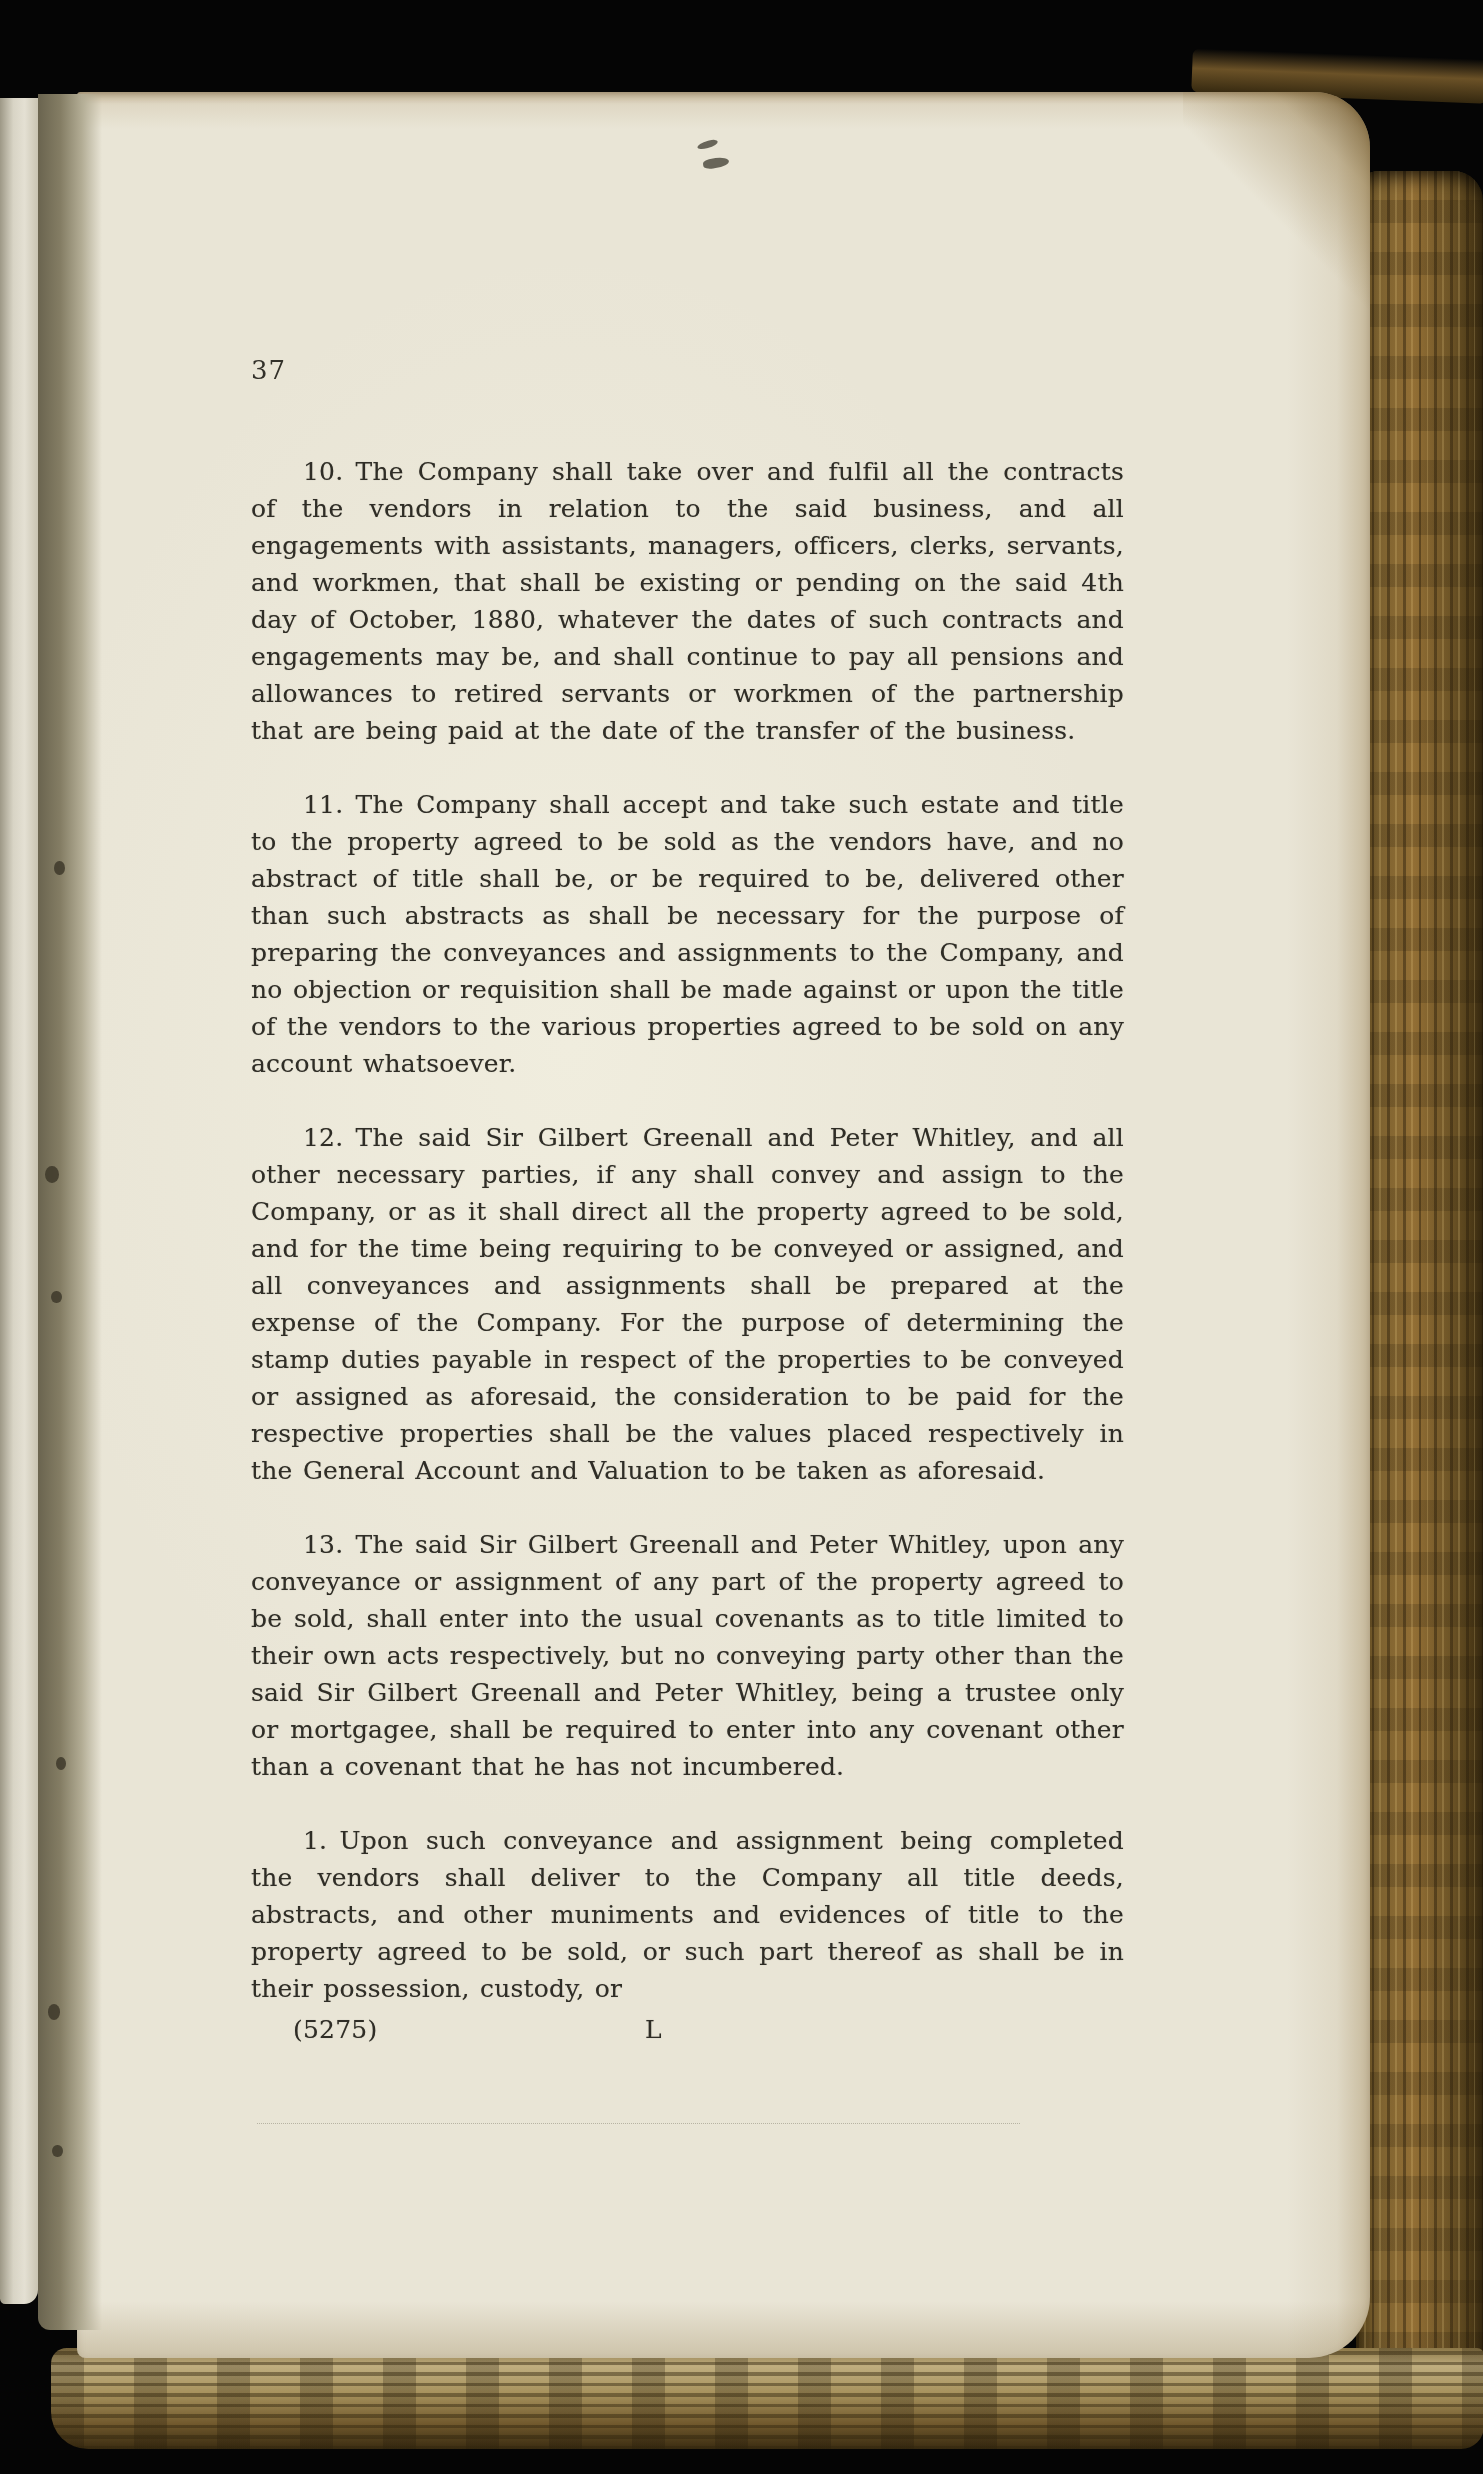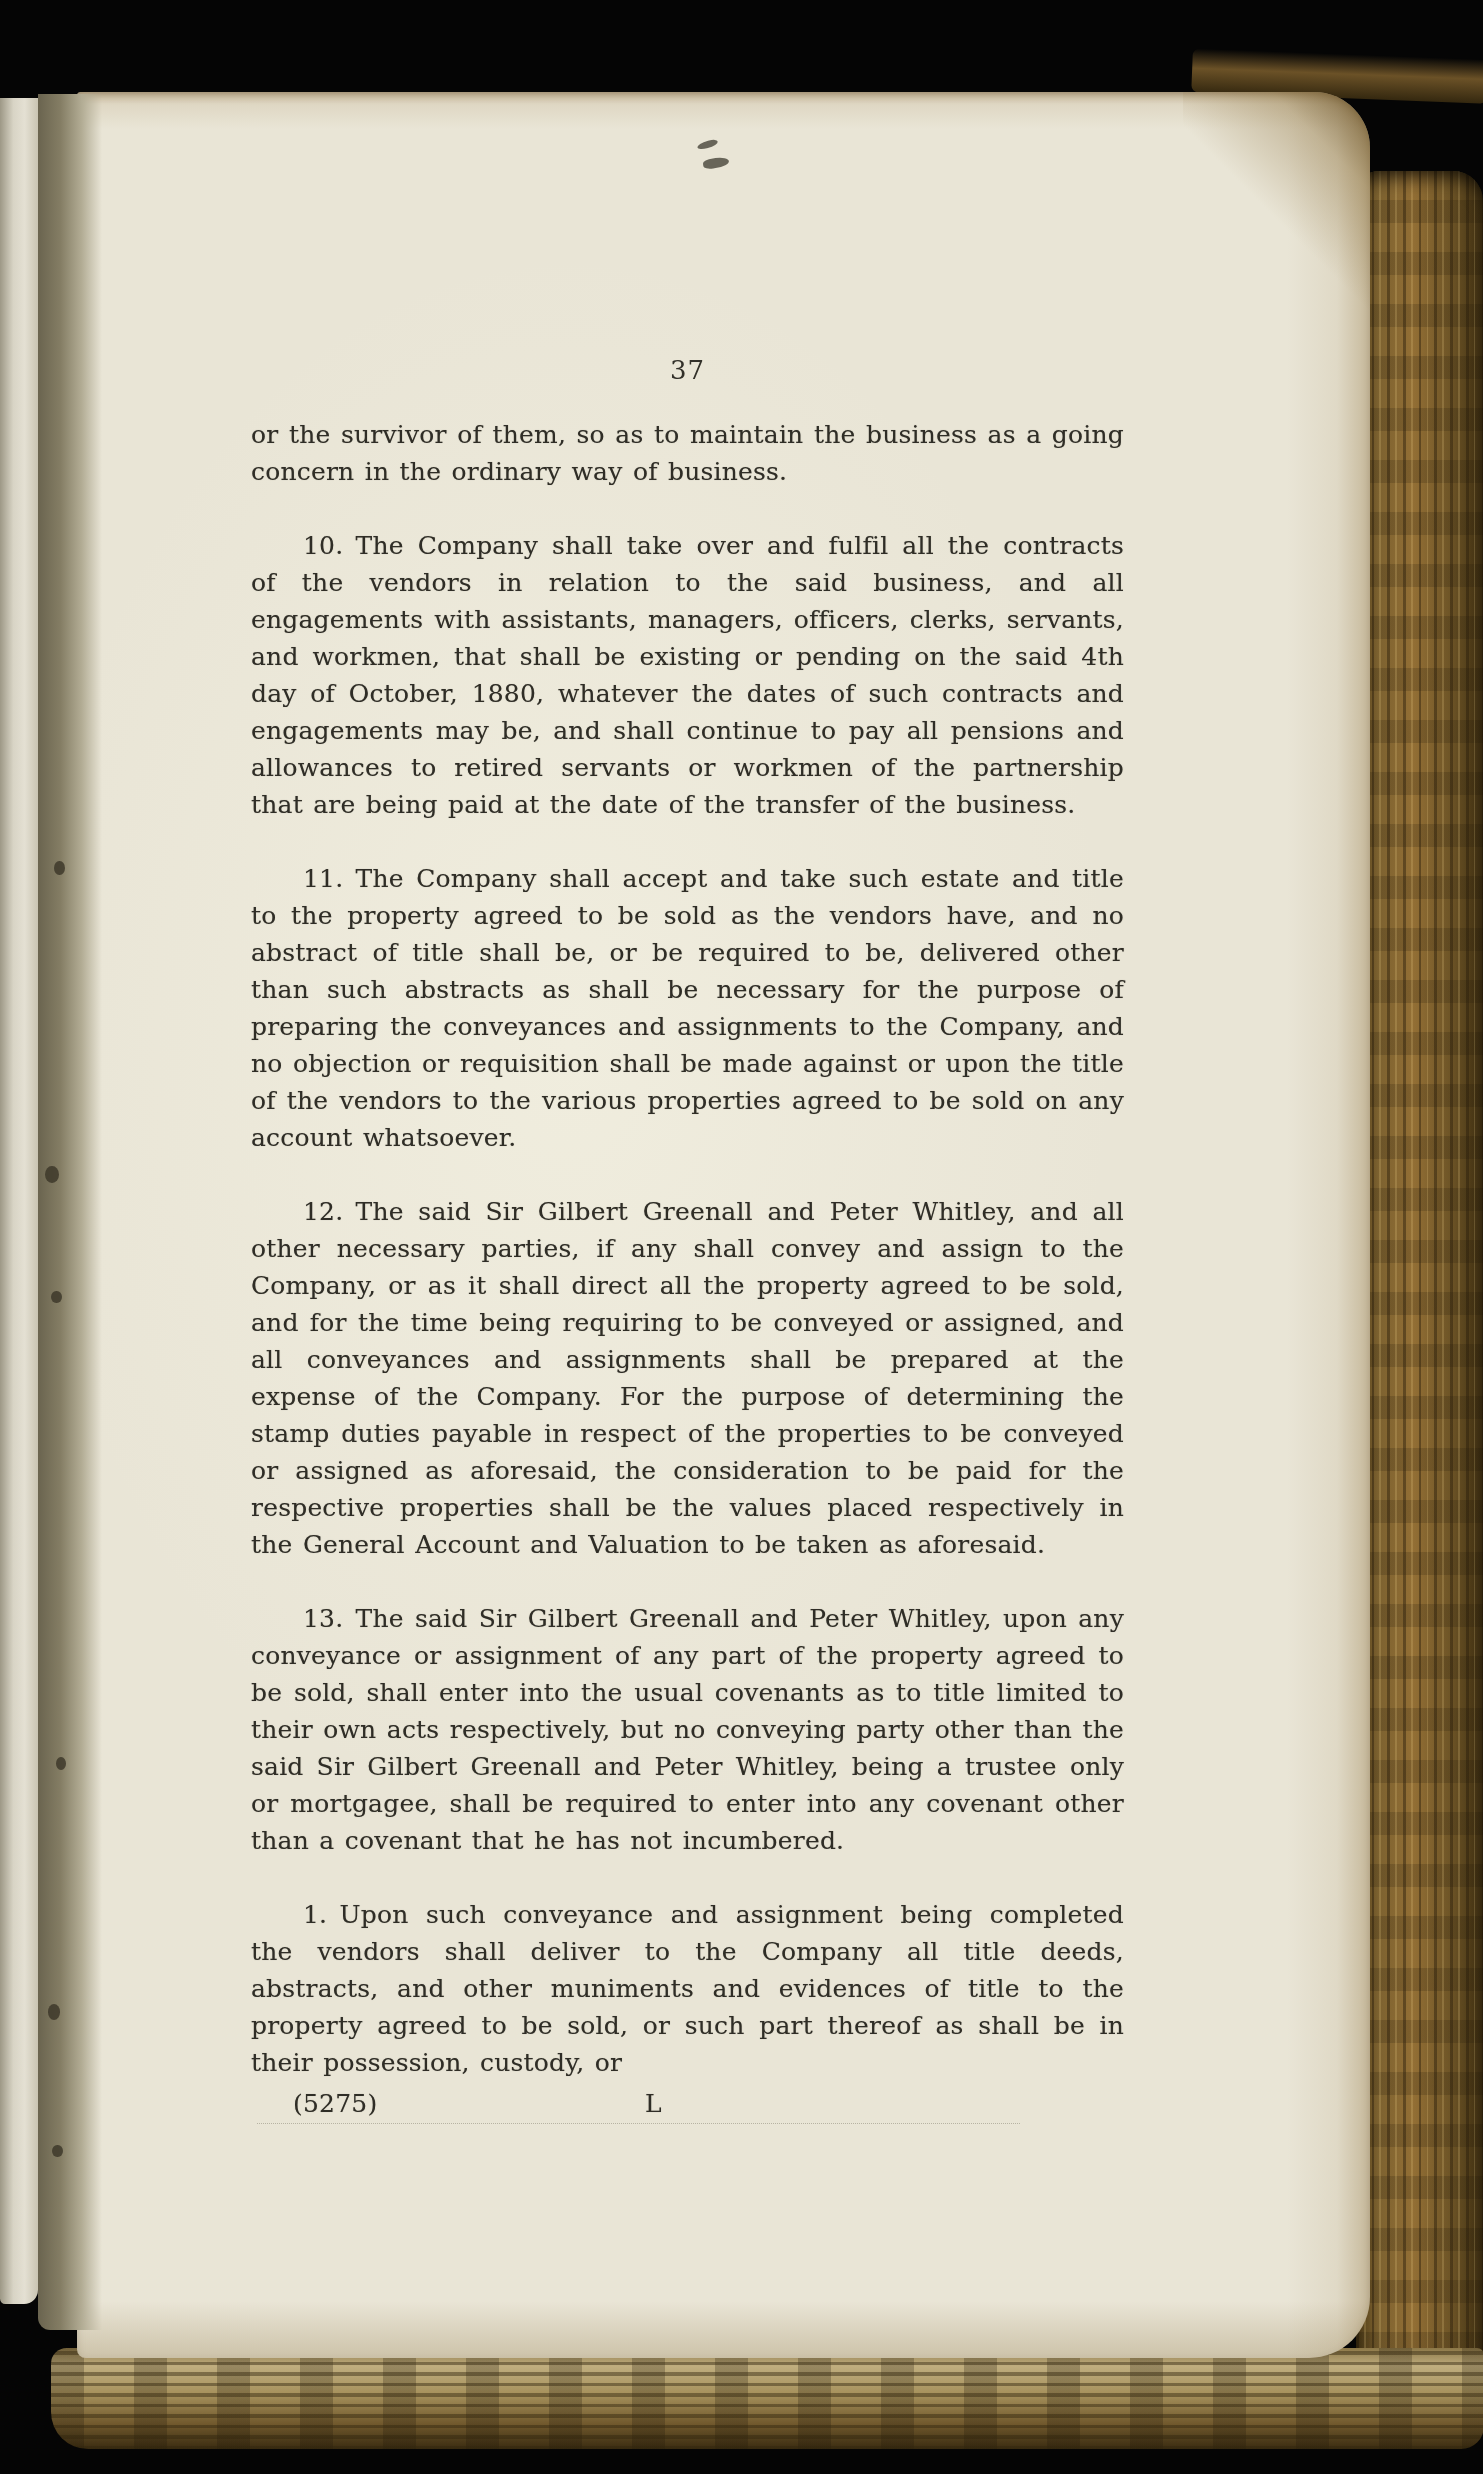--- a/index.html
+++ b/index.html
@@ -69,21 +69,21 @@
     background:linear-gradient(225deg, rgba(104,78,33,.8) 0%, rgba(130,100,45,.35) 24%, rgba(130,100,45,0) 54%);
   }
   .ink-smudge{position:absolute;background:#3c392f;opacity:.75;}
   .smudge-a{left:620px;top:49px;width:21px;height:7px;border-radius:60% 40% 55% 45%;transform:rotate(-14deg);}
   .smudge-b{left:626px;top:66px;width:26px;height:9.6px;border-radius:45% 55% 60% 40%;transform:rotate(-8deg);}
 
   .binding-mark{position:absolute;z-index:4;background:#3a3527;border-radius:50%;opacity:.8;}
 
   .folio{
     position:absolute;top:263px;left:174px;width:873px;
-    text-align:center;font-size:26px;color:#33312a;letter-spacing:0.9px;
+    font-size:26px;color:#33312a;letter-spacing:0.9px;
   }
   .content{
     position:absolute;top:324px;left:174px;width:873px;
     font-size:25px;line-height:37px;color:#2f2d26;
     text-align:justify;word-spacing:2.2px;letter-spacing:0.2px;
     text-shadow:0 0 0.9px rgba(47,45,38,.35);
   }
   .content p{margin:0;}
   p.clause{margin-top:37px;text-indent:52px;}
   .clause-number{margin-right:12.2px;}
@@ -106,23 +106,20 @@
   <div class="bottom-edge"></div>
 
   <div class="page">
     <div class="corner-stain"></div>
     <div class="ink-smudge smudge-a"></div>
     <div class="ink-smudge smudge-b"></div>
 
     <div class="folio">37</div>
 
     <div class="content">
-      <p>
-        <span>or the survivor of them, so as to maintain the business as a going concern in the ordinary way of business.</span>
-      </p>
 
       <p class="clause">
         <span class="clause-number">10.</span><span>The Company shall take over and fulfil all the contracts of the vendors in relation to the said business, and all engagements with assistants, managers, officers, clerks, servants, and workmen, that shall be existing or pending on the said 4th day of October, 1880, whatever the dates of such contracts and engagements may be, and shall continue to pay all pensions and allowances to retired servants or workmen of the partnership that are being paid at the date of the transfer of the business.</span>
       </p>
 
       <p class="clause">
         <span class="clause-number">11.</span><span>The Company shall accept and take such estate and title to the property agreed to be sold as the vendors have, and no abstract of title shall be, or be required to be, delivered other than such abstracts as shall be necessary for the purpose of preparing the conveyances and assignments to the Company, and no objection or requisition shall be made against or upon the title of the vendors to the various properties agreed to be sold on any account whatsoever.</span>
       </p>
 
       <p class="clause">

